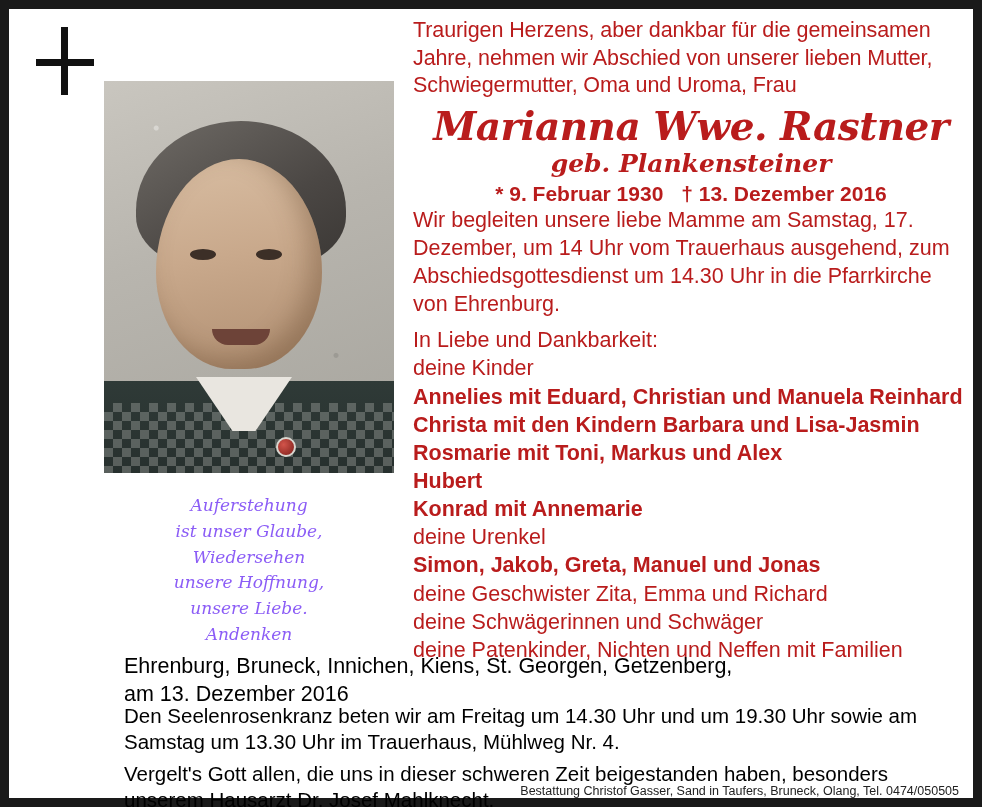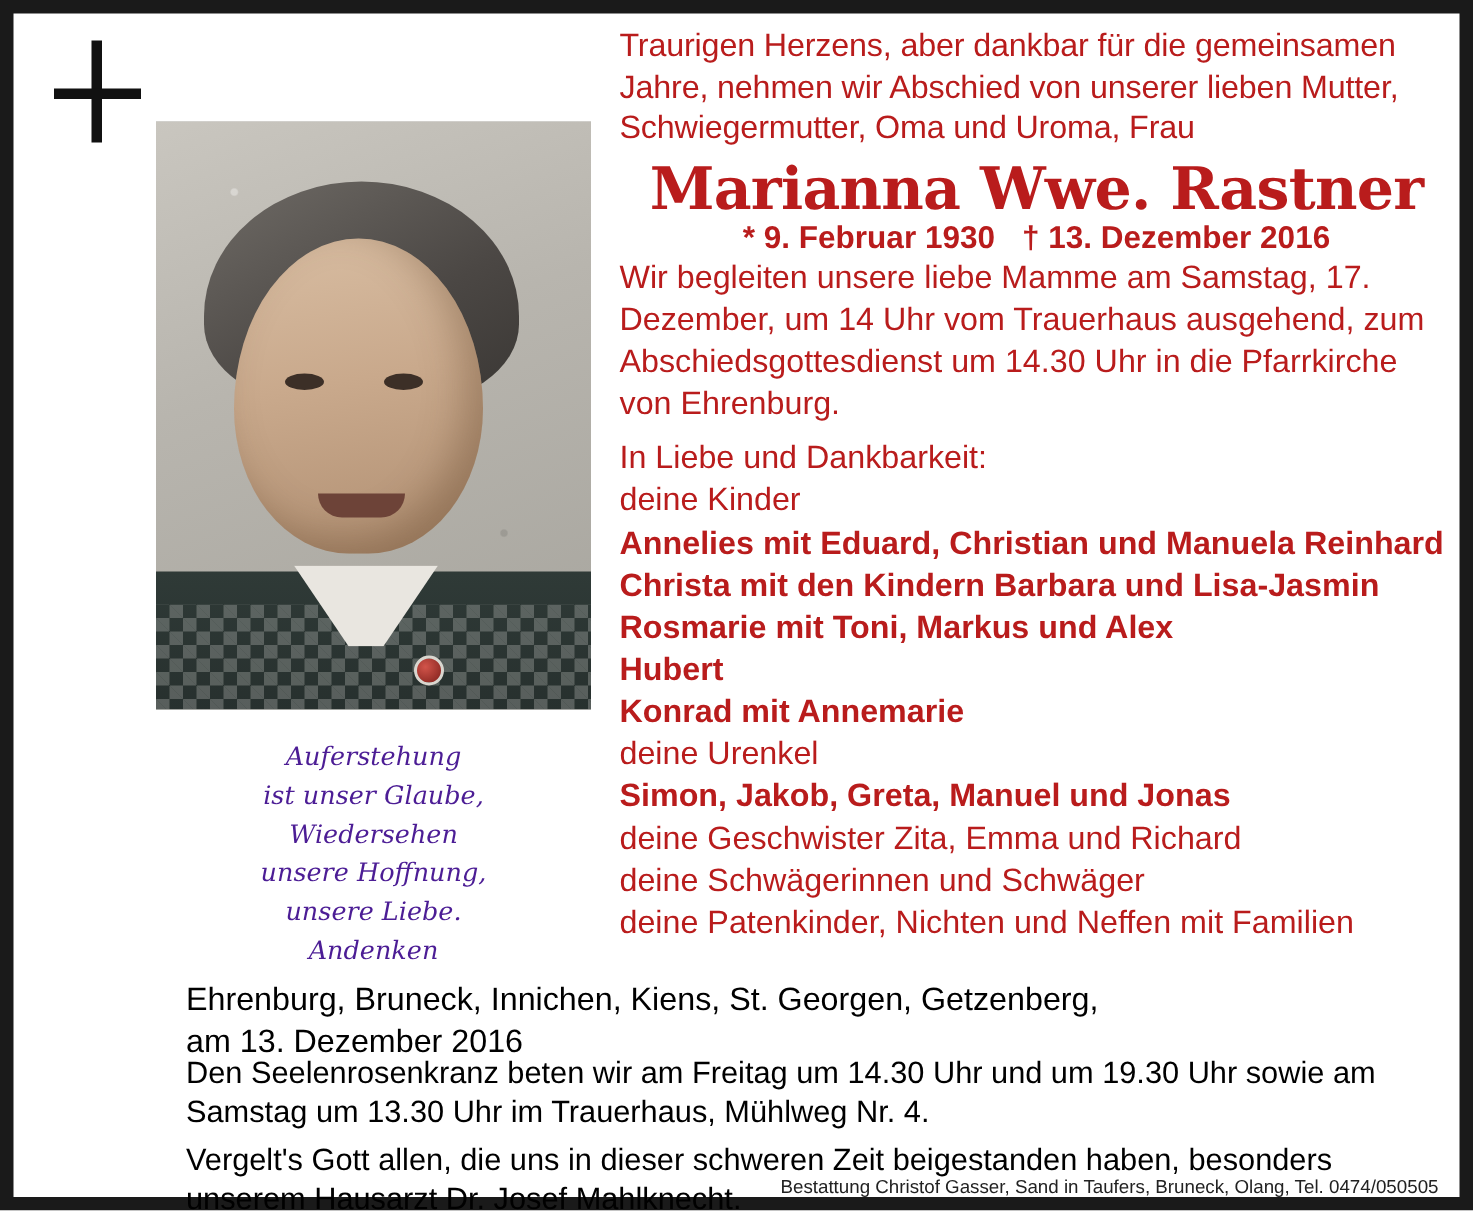--- a/index.html
+++ b/index.html
@@ -156,39 +156,40 @@
     border: 2px solid #d9d6cf;
   }
 
   .verse {
     margin-top: 20px;
     text-align: center;
     font-family: "DejaVu Serif", serif;
     font-style: italic;
     font-size: 17px;
     line-height: 1.52;
-    color: #4c1d95;
+    color: #8b5cf6;
   }
 
   
   .right-col {
     position: absolute;
     left: 404px;
     top: 8px;
     width: 556px;
     color: #b91c1c;
   }
   .intro {
     font-size: 21.5px;
     line-height: 1.28;
     letter-spacing: -0.1px;
   }
   .name {
     text-align: center;
     font-family: "DejaVu Serif", serif;
+    font-style: italic;
     font-weight: bold;
     font-size: 39px;
     line-height: 1.1;
     margin: 5px 0 0 0;
     letter-spacing: -0.5px;
   }
   .born-name {
     text-align: center;
     font-family: "DejaVu Serif", serif;
     font-style: italic;
@@ -272,20 +273,21 @@
         <div>Wiedersehen</div>
         <div>unsere Hoffnung,</div>
         <div>unsere Liebe.</div>
         <div>Andenken</div>
       </div>
     </div>
 
     <div class="right-col">
       <div class="intro">Traurigen Herzens, aber dankbar für die gemeinsamen Jahre, nehmen wir Abschied von unserer lieben Mutter, Schwiegermutter, Oma und Uroma, Frau</div>
       <div class="name">Marianna Wwe. Rastner</div>
+      <div class="born-name">geb. Plankensteiner</div>
       <div class="dates">
         <span>* 9. Februar 1930</span><span class="sep"></span><span>† 13. Dezember 2016</span>
       </div>
       <div class="para">Wir begleiten unsere liebe Mamme am Samstag, 17. Dezember, um 14 Uhr vom Trauerhaus ausgehend, zum Abschiedsgottesdienst um 14.30 Uhr in die Pfarrkirche von Ehrenburg.</div>
       <div class="block-gap"></div>
       <div class="list">
         <div>In Liebe und Dankbarkeit:</div>
         <div>deine Kinder</div>
         <div class="b">Annelies mit Eduard, Christian und Manuela Reinhard</div>
         <div class="b">Christa mit den Kindern Barbara und Lisa-Jasmin</div>

